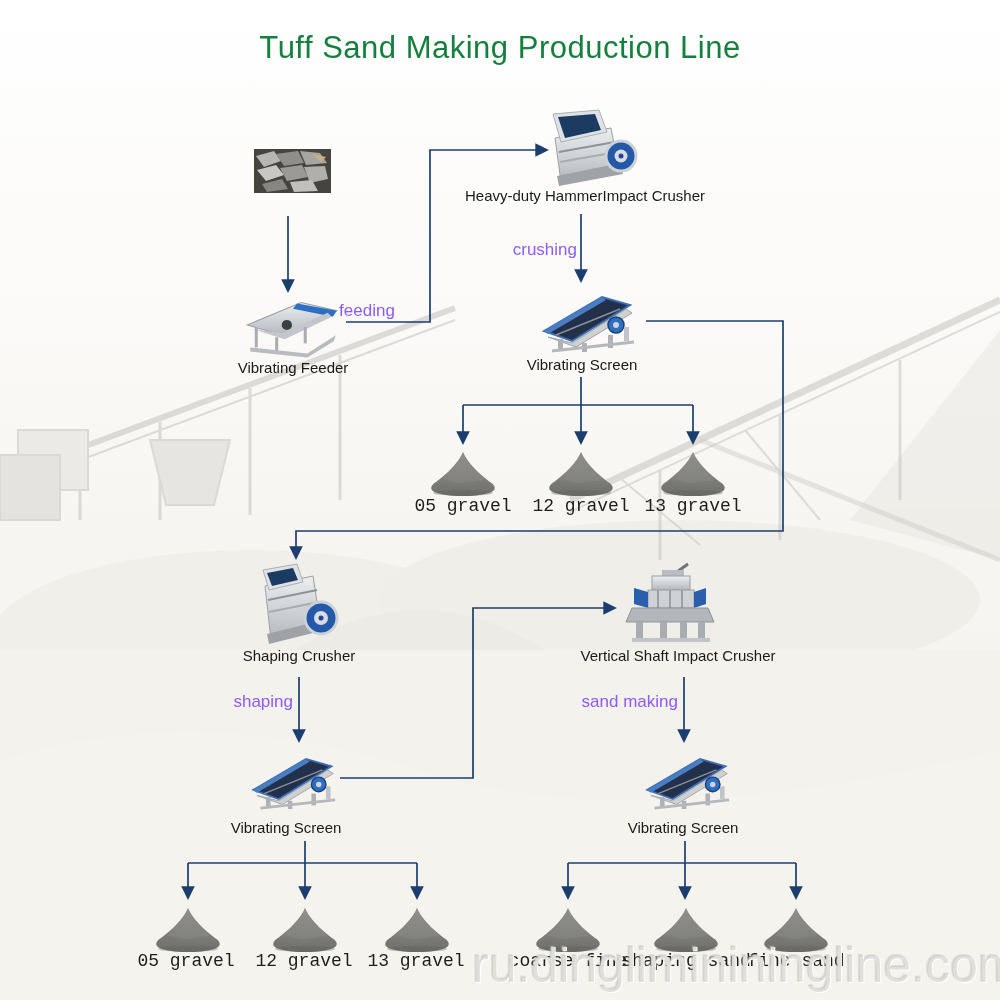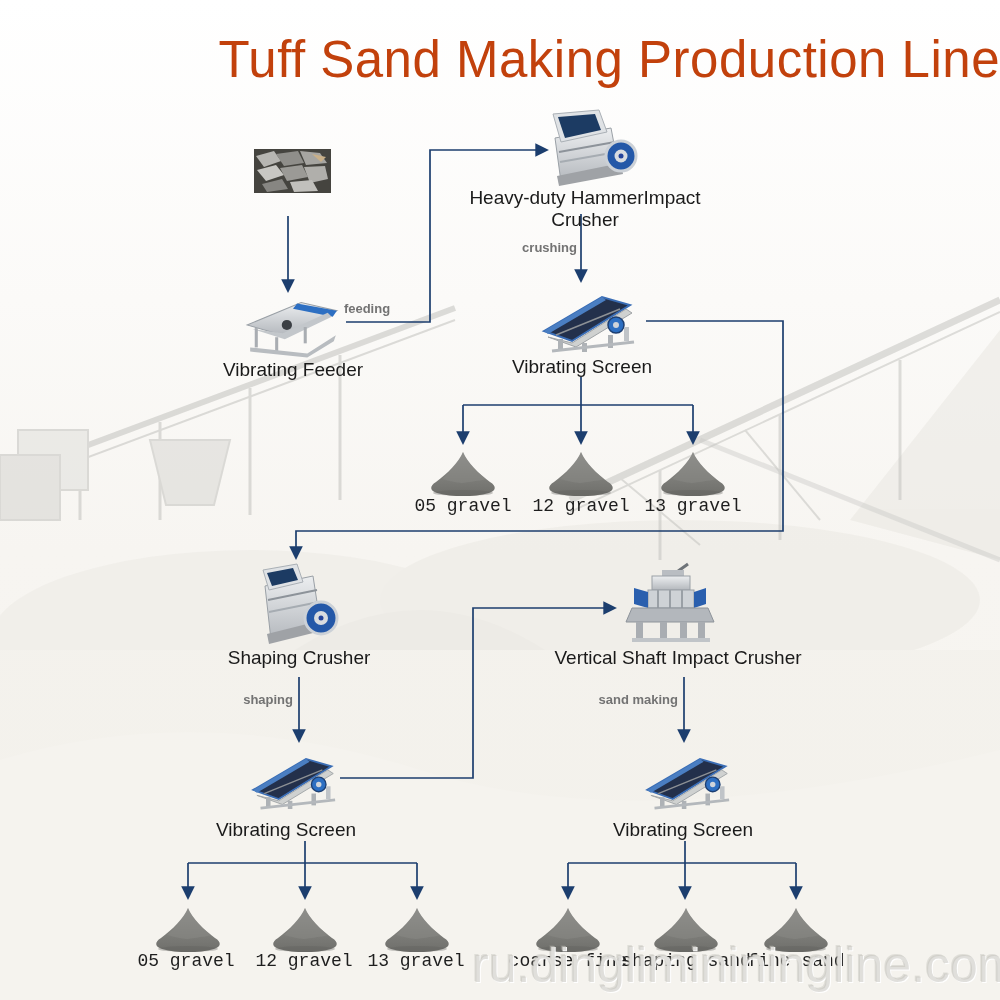--- a/index.html
+++ b/index.html
@@ -6,27 +6,27 @@
   body{
     width:1000px;height:1000px;position:relative;overflow:hidden;
     font-family:"Liberation Sans", sans-serif;
     background:linear-gradient(180deg,#ffffff 0%,#fbfaf8 30%,#f7f5f1 55%,#f6f4ef 100%);
   }
   .abs{position:absolute;}
   
   #bg-scene{left:0;top:0;width:1000px;height:1000px;pointer-events:none;}
   
   .title{
-    left:0;top:30px;width:1000px;text-align:right;
-    font-size:51px;letter-spacing:.5px;color:#c2410c;font-weight:400;
+    left:0;top:30px;width:1000px;text-align:center;
+    font-size:31px;letter-spacing:.5px;color:#15803d;font-weight:400;
   }
   
-  .machine-label{font-size:19px;color:#1a1a1a;text-align:center;line-height:1.15;}
+  .machine-label{font-size:15px;color:#1a1a1a;text-align:center;line-height:1.15;}
   .pile-label{font-size:18px;color:#1e1e1e;text-align:center;font-family:Liberation Mono, monospace;}
-  .edge-label{font-size:13px;color:#737373;font-weight:bold;}
+  .edge-label{font-size:17px;color:#8b5cf6;}
   
   #flow{left:0;top:0;width:1000px;height:1000px;pointer-events:none;}
   
   .watermark{
     left:472px;top:936px;width:560px;height:64px;overflow:hidden;white-space:nowrap;
     font-size:50px;font-weight:300;letter-spacing:0px;
     color:rgba(198,196,191,0.55);
     text-shadow:1px 1px 0 rgba(255,255,255,0.95), -1px -1px 0 rgba(160,158,152,0.25);
   }
 </style>

